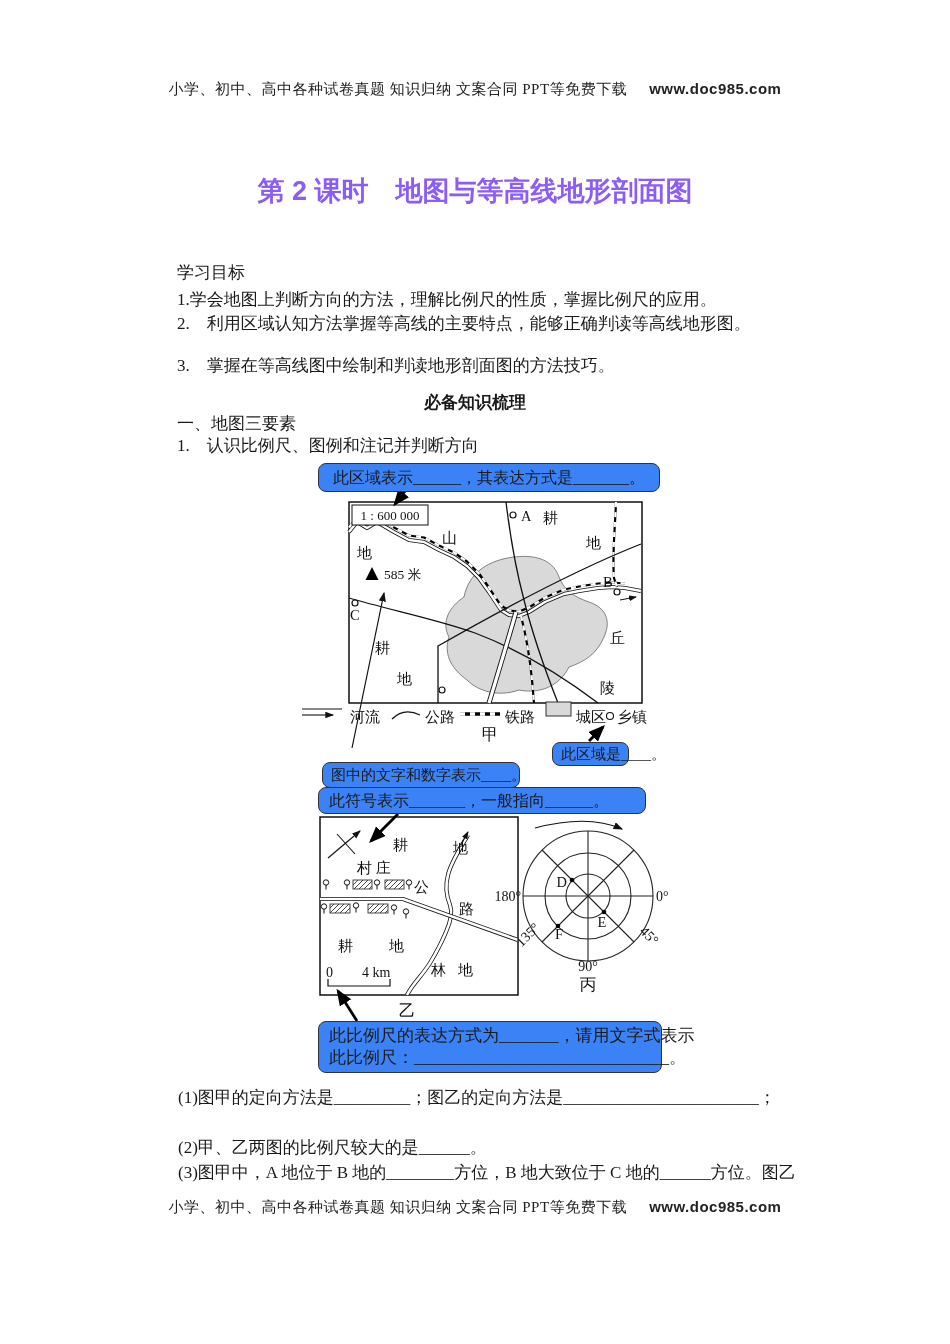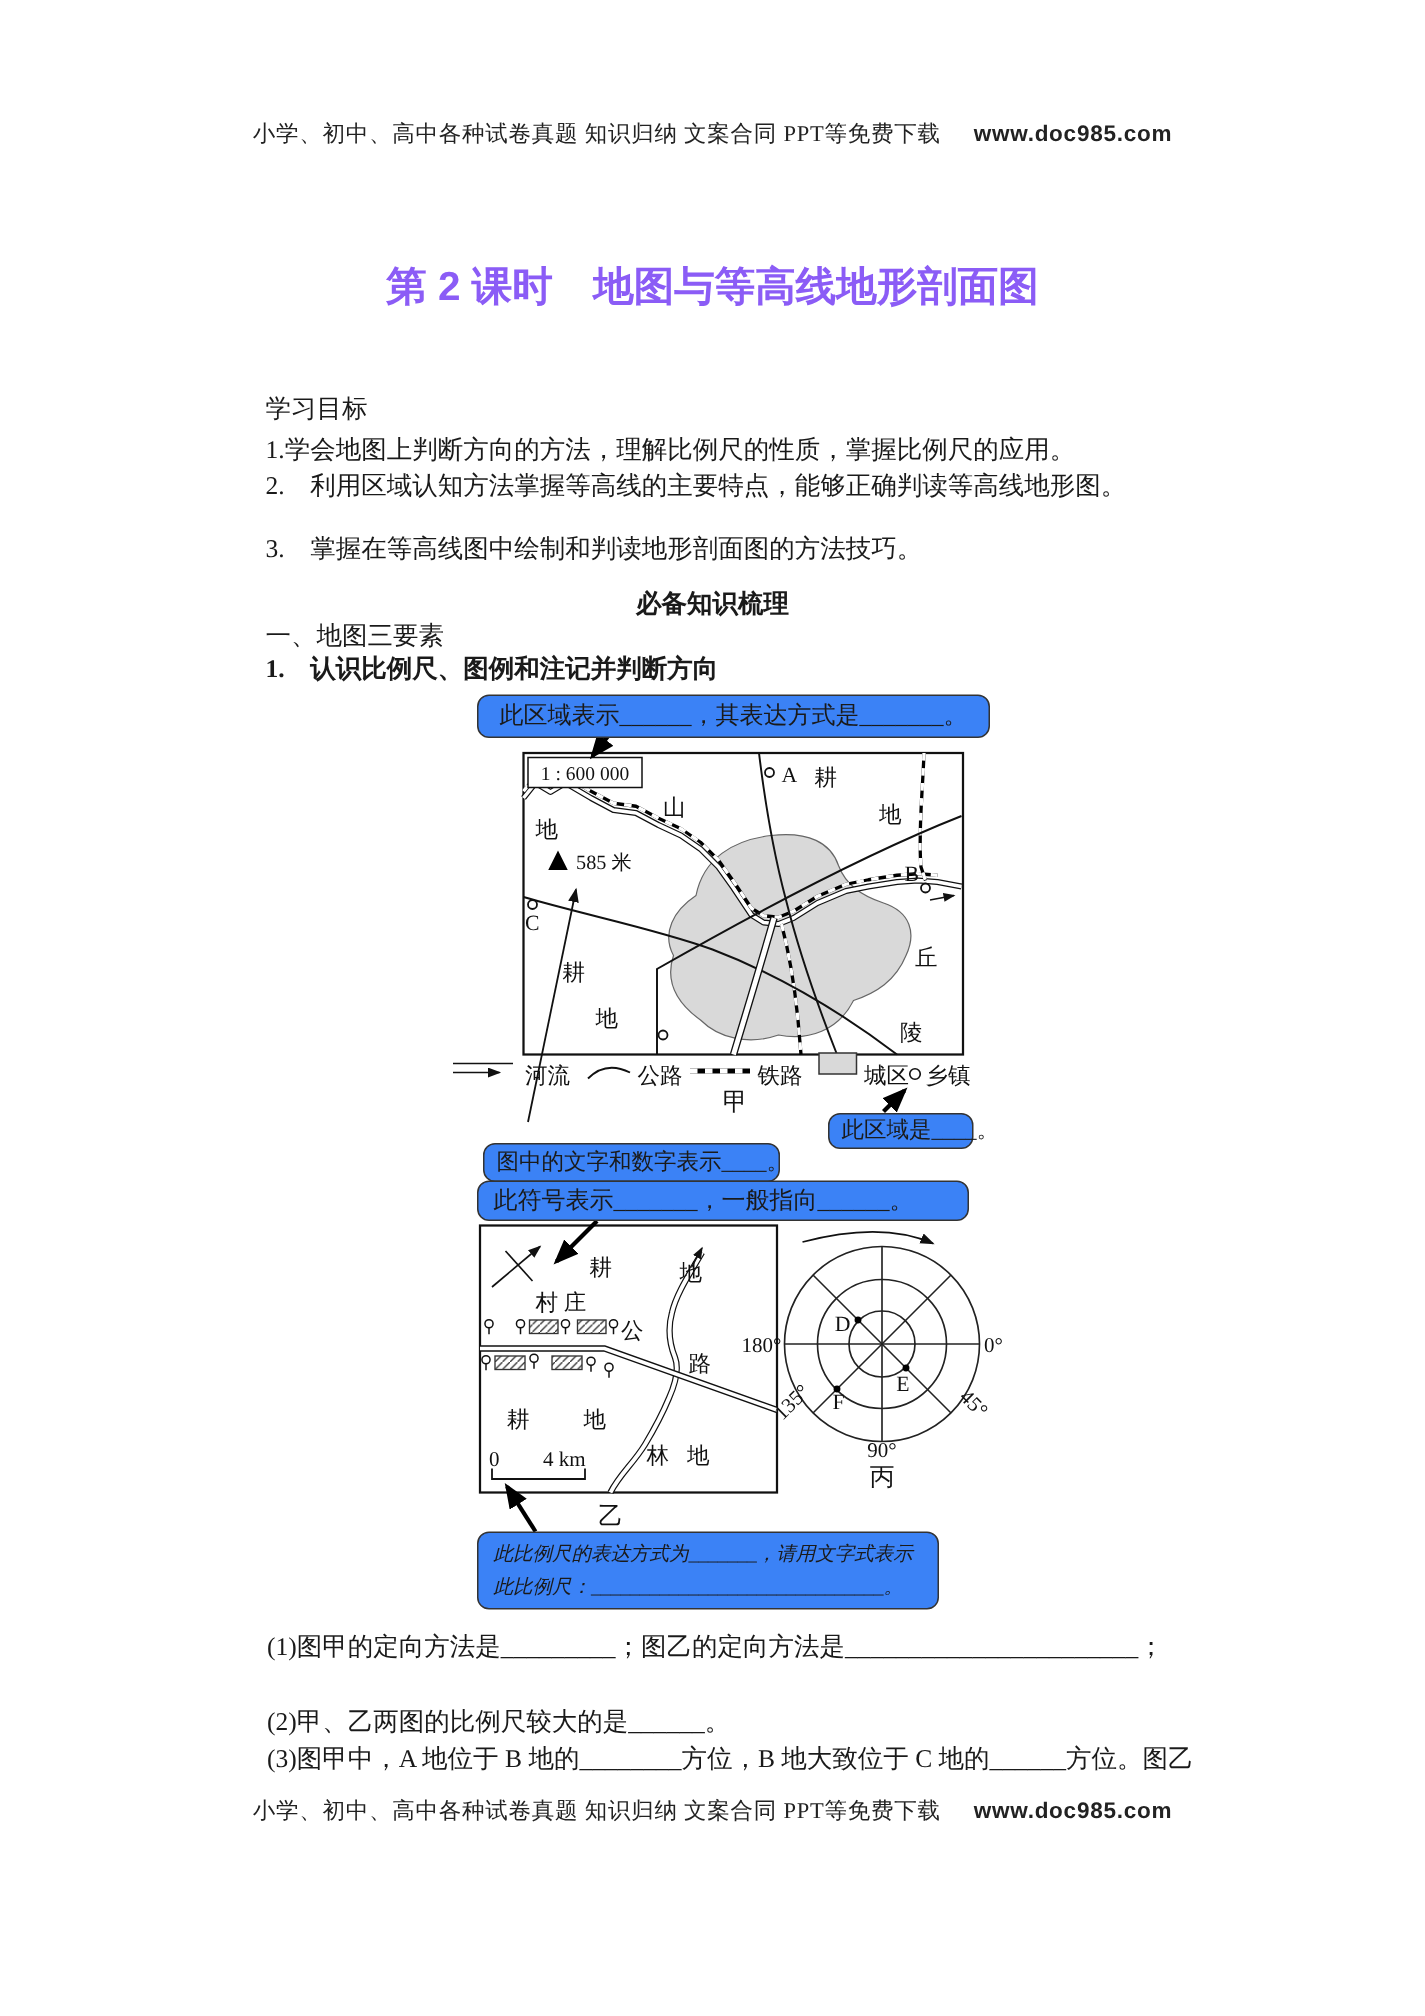--- a/index.html
+++ b/index.html
@@ -9,21 +9,21 @@
     background:#ffffff; overflow:hidden;
     font-family:"Liberation Serif", serif; color:#1a1a1a;
   }
   .abs { position:absolute; }
   .center { left:0; right:0; text-align:center; }
   .promo { font-size:15px; color:#222; letter-spacing:0.5px; }
   .promo .site { font-family:"Liberation Sans", sans-serif; font-weight:bold; margin-left:22px; }
   .doc-title { font-family:"Liberation Sans", sans-serif; font-weight:bold; font-size:27px; color:#8b5cf6; }
   .body-line { font-size:17px; line-height:20px; white-space:nowrap; }
   .sec-head { font-family:"Liberation Sans", sans-serif; font-weight:bold; font-size:17px; }
-  .bold-line { font-weight:bold; }
+  .bold-line { font-weight:normal; }
   .callout {
     position:absolute; background:#3b82f6; border:1.4px solid #333; border-radius:8px;
     font-size:16px; line-height:1.35; white-space:nowrap; z-index:5;
   }
   .callout.centered { text-align:center; }
   svg text { font-family:"Liberation Serif", serif; fill:#111; }
   svg { z-index:2; }
 </style>
 </head>
 <body>
@@ -238,25 +238,25 @@
     <text x="36" y="125" text-anchor="middle" font-size="14" transform="rotate(-45 36 125)">135°</text>
     <text x="151" y="126" text-anchor="middle" font-size="14" transform="rotate(45 151 126)">45°</text>
     <text x="93" y="158" text-anchor="middle" font-size="14">90°</text>
     <text x="93" y="177" text-anchor="middle" font-size="16.5">丙</text>
   </svg>
 
   <div class="callout centered" style="left:318px; top:463px; width:342px; height:29px; padding-top:3px;">此区域表示______，其表达方式是_______。</div>
 
   <div class="callout" style="left:322px; top:762px; width:198px; height:26px; padding:2px 0 0 8px; font-size:15px;">图中的文字和数字表示____。</div>
 
-  <div class="callout" style="left:552px; top:742px; width:97px; height:24px; padding:1px 0 0 8px; font-size:15px;">此区域是____。</div>
+  <div class="callout" style="left:552px; top:742px; width:77px; height:24px; padding:1px 0 0 8px; font-size:15px;">此区域是____。</div>
 
   <div class="callout" style="left:318px; top:787px; width:328px; height:27px; padding:2px 0 0 10px;">此符号表示_______，一般指向______。</div>
 
-  <div class="callout" style="left:318px; top:1021px; width:308px; height:52px; padding:3px 0 0 10px; font-size:13px; line-height:22px;font-style:italic;">
+  <div class="callout" style="left:318px; top:1021px; width:344px; height:52px; padding:3px 0 0 10px; font-size:17px; line-height:22px;">
     <div>此比例尺的表达方式为_______，请用文字式表示</div>
     <div>此比例尺：______________________________。</div>
   </div>
 
   <div class="abs body-line" style="left:178px; top:1088px;">(1)图甲的定向方法是_________；图乙的定向方法是_______________________；</div>
   <div class="abs body-line" style="left:178px; top:1138px;">(2)甲、乙两图的比例尺较大的是______。</div>
   <div class="abs body-line" style="left:178px; top:1163px;">(3)图甲中，A 地位于 B 地的________方位，B 地大致位于 C 地的______方位。图乙</div>
 
   <div class="abs center promo" style="top:1198px;">
     <span>小学、初中、高中各种试卷真题  知识归纳  文案合同  PPT等免费下载</span><span class="site">www.doc985.com</span>

